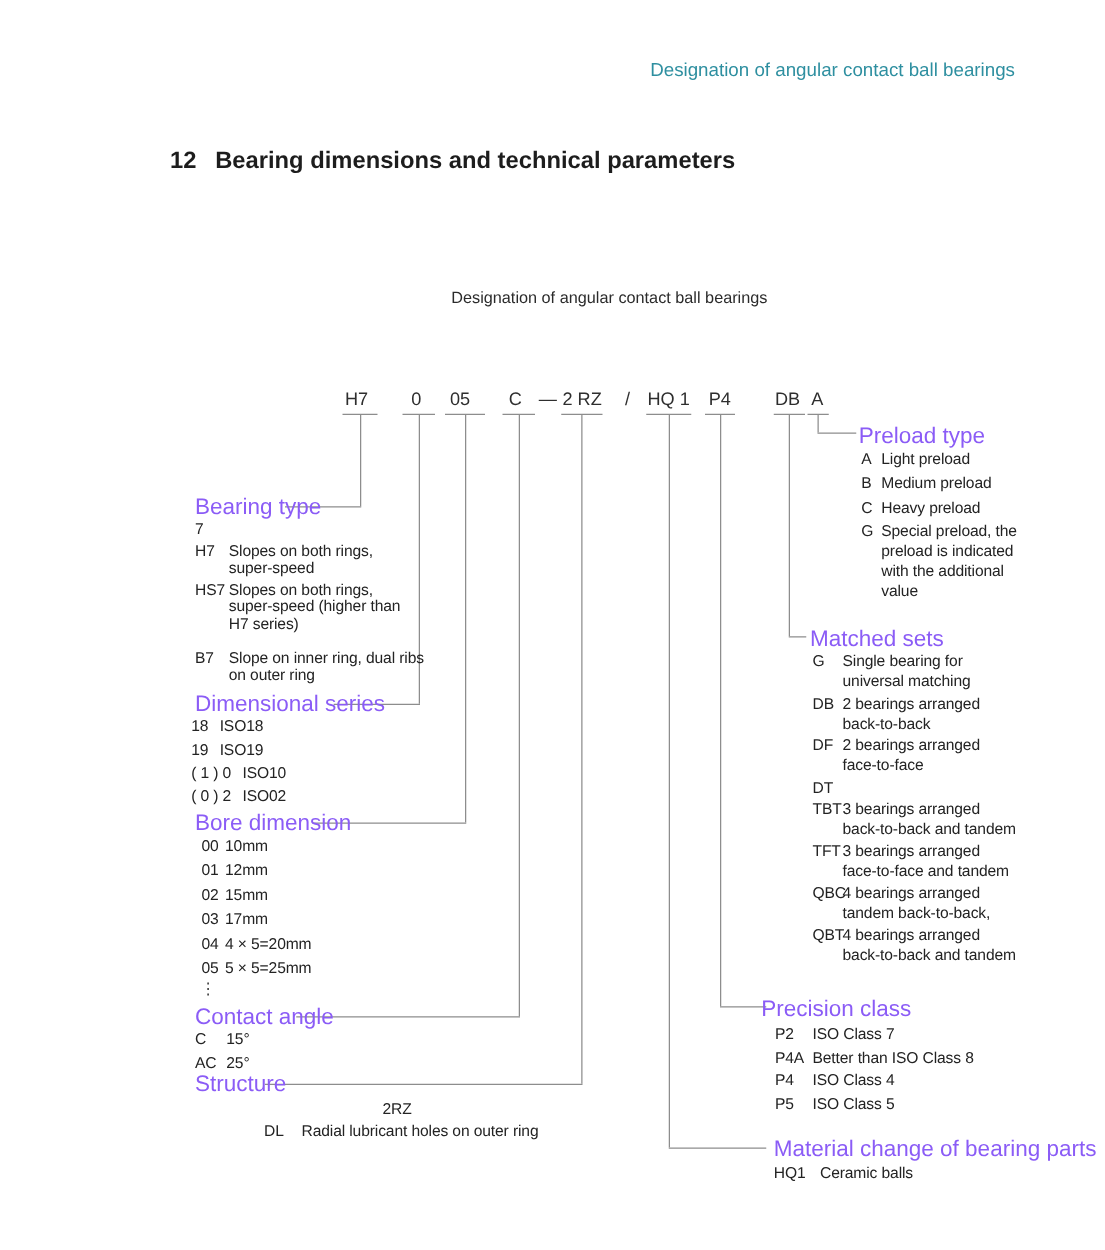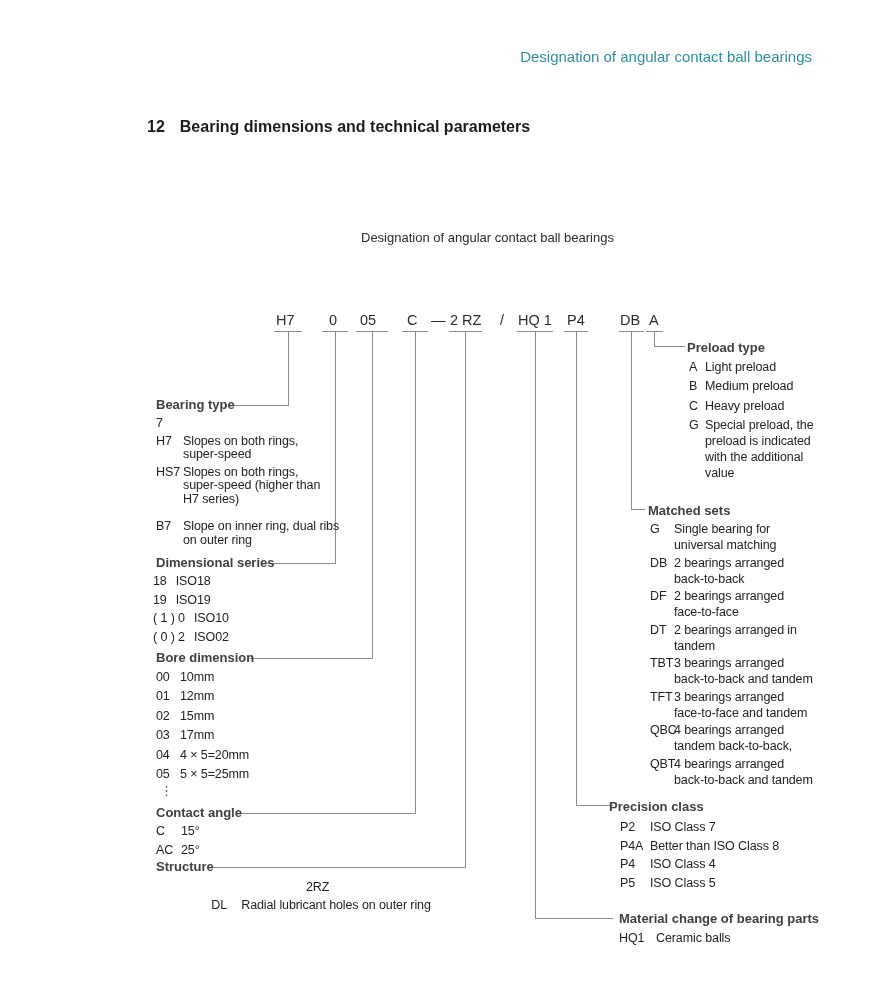--- a/index.html
+++ b/index.html
@@ -11,61 +11,61 @@
     color:#232323;
     overflow:hidden;
     margin:0 auto;
   }
   
   .doc-header{
     position:absolute;right:72px;top:48px;
     font-size:15px;color:#2e8fa0;white-space:nowrap;
   }
   .section-heading{
-    position:absolute;left:147px;top:118px;
-    font-size:16px;font-weight:bold;color:#1d1d1d;white-space:nowrap;
+    position:absolute;left:136px;top:118px;
+    font-size:19px;font-weight:bold;color:#1d1d1d;white-space:nowrap;
   }
   .section-heading .num{margin-right:15px;}
   .diagram-title{
     position:absolute;left:361px;top:230px;
     font-size:13px;color:#2b2b2b;white-space:nowrap;
   }
   
   .code-part{
     position:absolute;top:312px;
     font-size:14.5px;color:#2e2e2e;white-space:pre;
   }
   
   .hline,.vline{position:absolute;background:#8d8d8d;}
   .hline{height:1px;}
   .vline{width:1px;}
   
   .sec-label{
     position:absolute;
-    font-size:13px;font-weight:bold;color:#404040;
+    font-size:18px;font-weight:normal;color:#8b5cf6;
     line-height:16px;white-space:nowrap;
   }
   
   .list{position:absolute;font-size:12.5px;color:#232323;letter-spacing:-0.1px;}
   .row{display:flex;align-items:flex-start;}
   .code{flex:0 0 auto;white-space:pre;}
   .desc{white-space:pre-line;}
   
   .list-bearing{line-height:13.5px;width:200px;}
   .list-bearing .row{margin-bottom:4px;}
   .list-bearing .row.sp{margin-top:14px;}
   .list-bearing .code{width:27px;}
   
   .list-dim{line-height:16px;}
   .list-dim .row{margin-bottom:2.5px;}
   .list-dim .code{margin-right:9px;}
   
   .list-bore{line-height:16px;}
   .list-bore .row{margin-bottom:3.4px;}
-  .list-bore .code{width:24px;}
+  .list-bore .code{width:24px;text-align:center;}
   .ellipsis{position:absolute;left:160px;top:783px;font-size:13px;color:#444;}
   
   .list-contact{line-height:16px;}
   .list-contact .row{margin-bottom:3px;}
   .list-contact .code{width:25px;}
   
   .list-structure{line-height:16px;width:330px;}
   .list-structure .row{margin-bottom:2px;justify-content:center;}
   .list-structure .code{width:30px;}
   
@@ -269,22 +269,20 @@
         <span class="desc">2 bearings arranged
 back-to-back</span>
       </div>
     <div class="row">
         <span class="code">DF</span>
         <span class="desc">2 bearings arranged
 face-to-face</span>
       </div>
     <div class="row">
         <span class="code">DT</span>
-        <span class="desc">2 bearings arranged in
-tandem</span>
       </div>
     <div class="row">
         <span class="code">TBT</span>
         <span class="desc">3 bearings arranged
 back-to-back and tandem</span>
       </div>
     <div class="row">
         <span class="code">TFT</span>
         <span class="desc">3 bearings arranged
 face-to-face and tandem</span>

